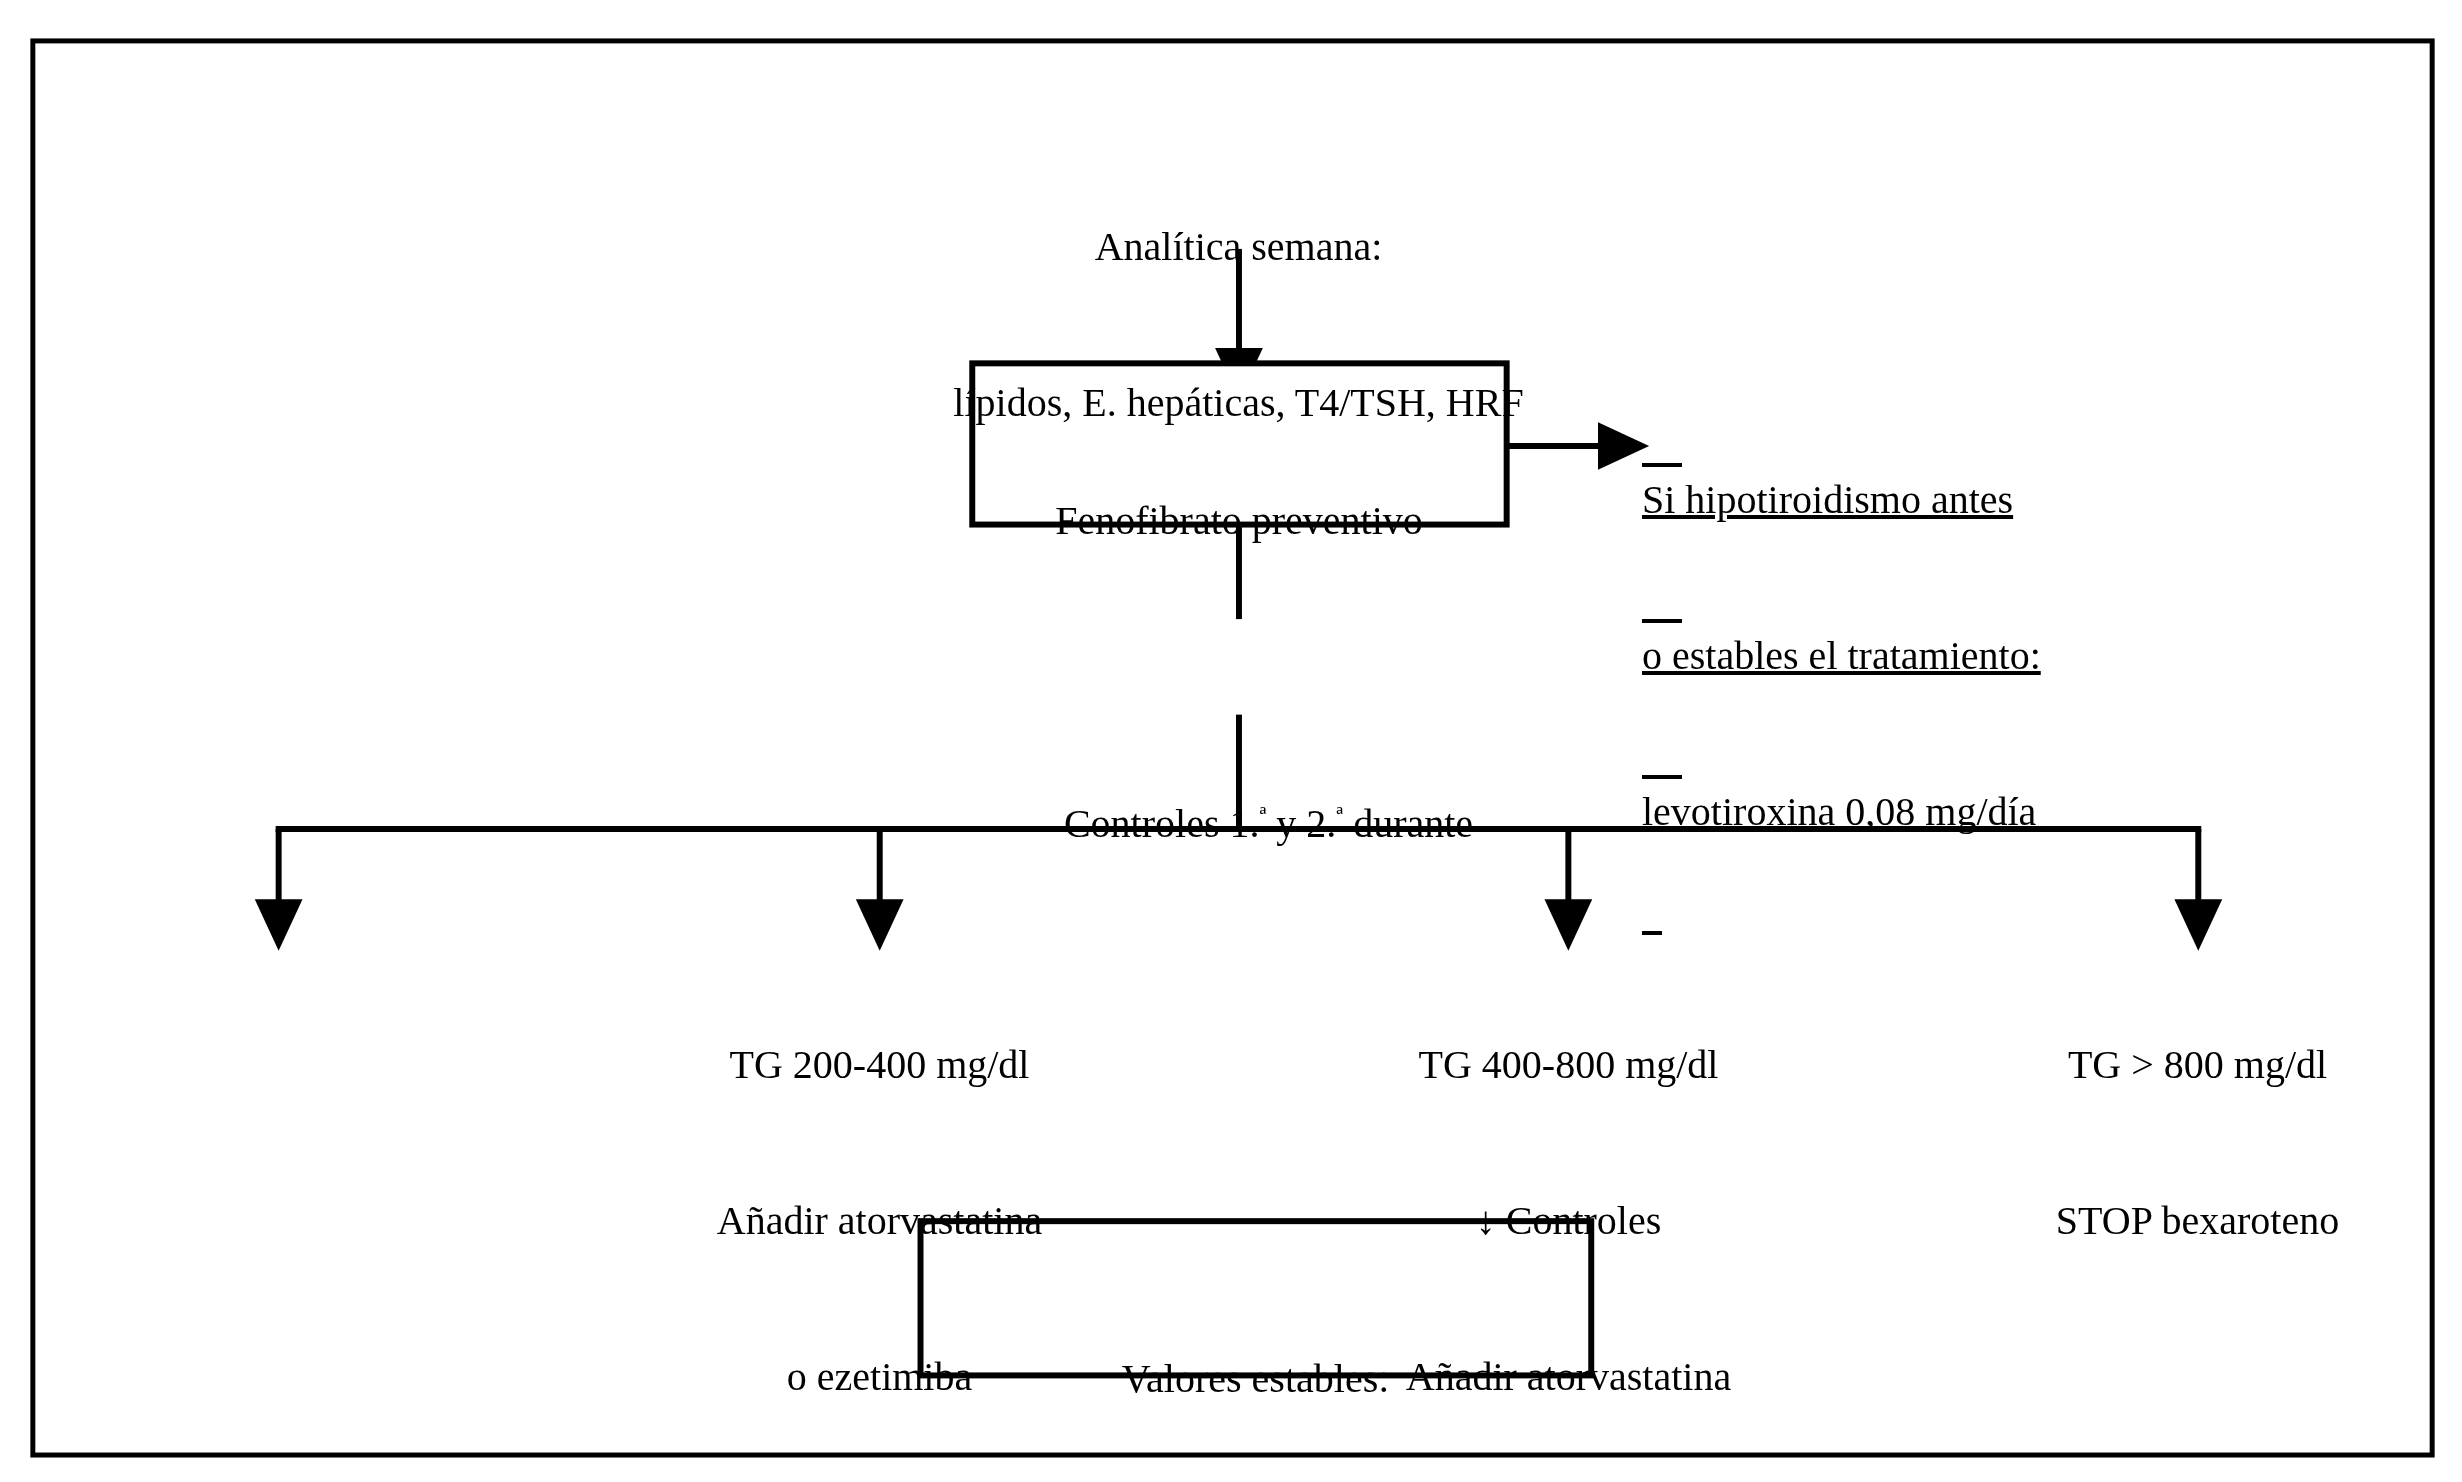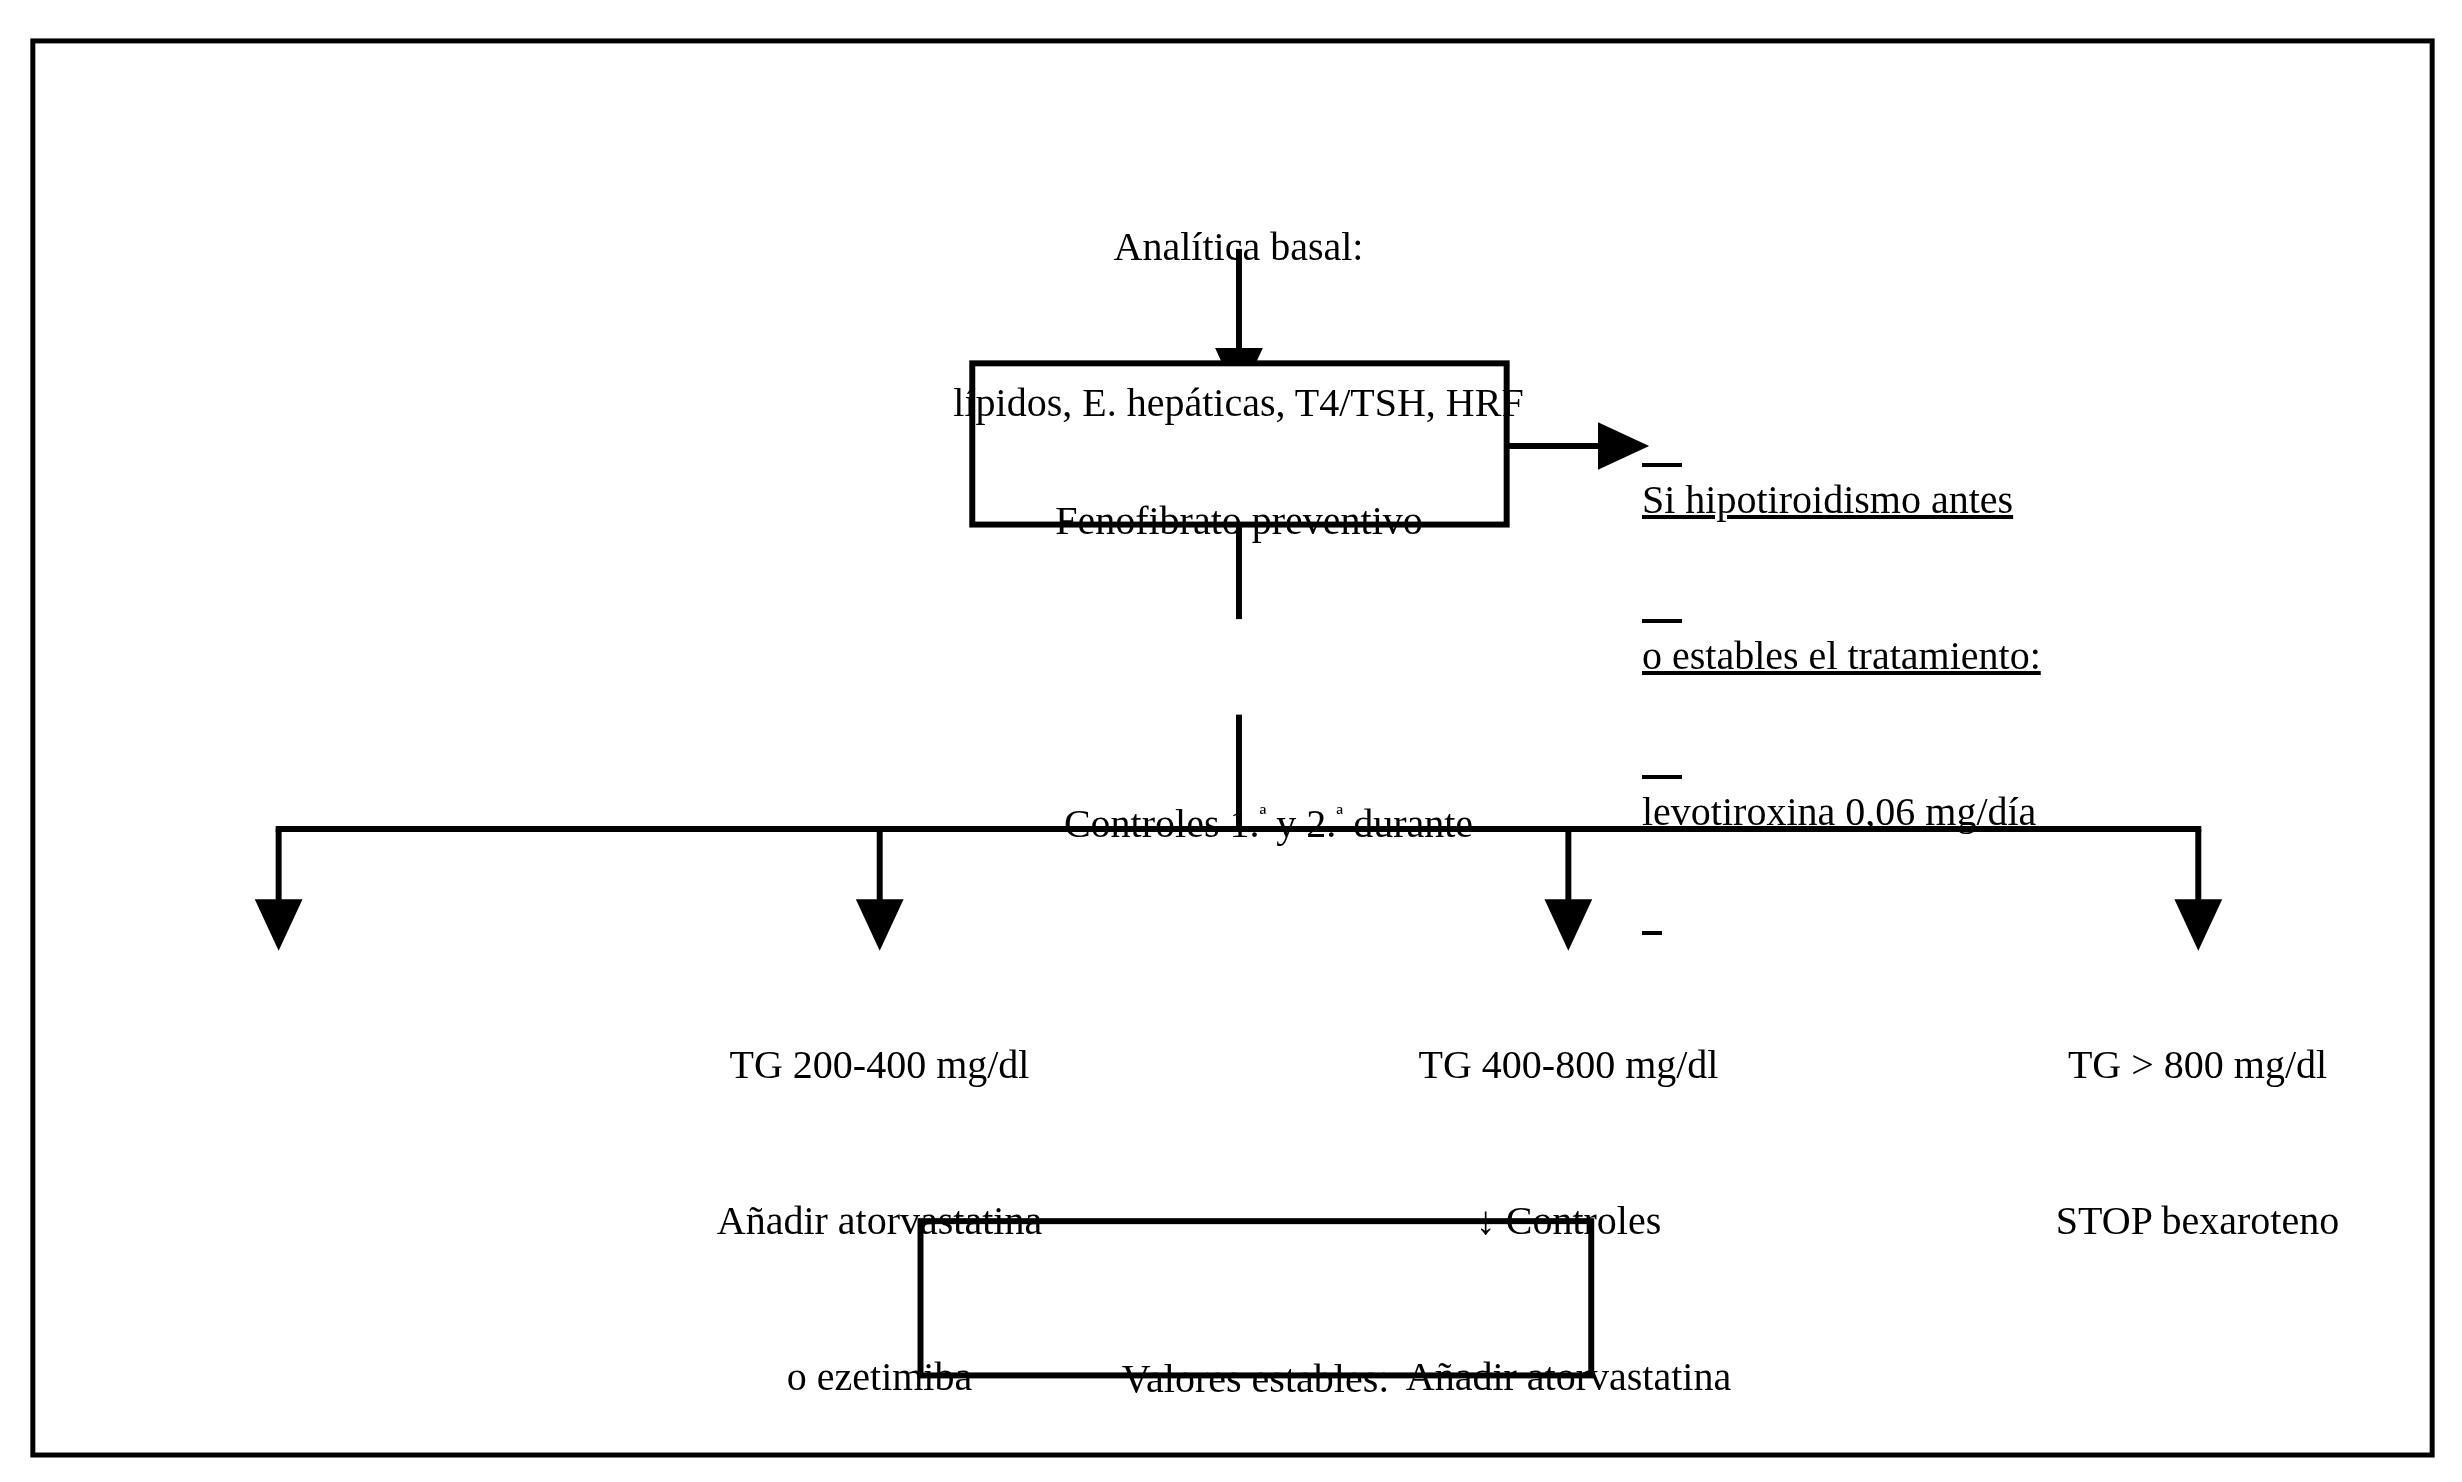--- a/index.html
+++ b/index.html
@@ -70,32 +70,32 @@
 
     <line x1="280" y1="833" x2="280" y2="906" stroke="#000000" stroke-width="6" marker-end="url(#ah)"></line>
     <line x1="884" y1="833" x2="884" y2="906" stroke="#000000" stroke-width="6" marker-end="url(#ah)"></line>
     <line x1="1576" y1="833" x2="1576" y2="906" stroke="#000000" stroke-width="6" marker-end="url(#ah)"></line>
     <line x1="2209" y1="833" x2="2209" y2="906" stroke="#000000" stroke-width="6" marker-end="url(#ah)"></line>
 
     <rect x="925" y="1227" width="674" height="155" fill="#ffffff" stroke="#000000" stroke-width="6"></rect>
   </svg>
 
   <div class="txt" style="left:542px; top:117px; width:1393px;">
-    <span class="ln">Analítica basal:</span>
+    <span class="ln">Analítica semana:</span>
     <span class="ln">lípidos, E. hepáticas, T4/TSH, HRF</span>
   </div>
 
   <div class="txt" style="left:972px; top:391px; width:534px;">
     <span class="ln">Fenofibrato preventivo</span>
   </div>
 
   <div class="txt left-al" style="left:1642px; top:370px; width:756px;text-decoration:underline;">
     <span class="ln">Si hipotiroidismo antes</span>
     <span class="ln">o estables el tratamiento:</span>
-    <span class="ln">levotiroxina 0,06 mg/día</span>
+    <span class="ln">levotiroxina 0,08 mg/día</span>
   </div>
 
   <div class="txt" style="left:741px; top:642px; width:995px;">
     <span class="ln">
       <span>Controles 1.</span><sup>ª</sup><span> y 2.</span><sup>ª</sup><span> durante</span>
     </span>
   </div>
 
 
   <div class="txt" style="left:601px; top:935px; width:557px;">

